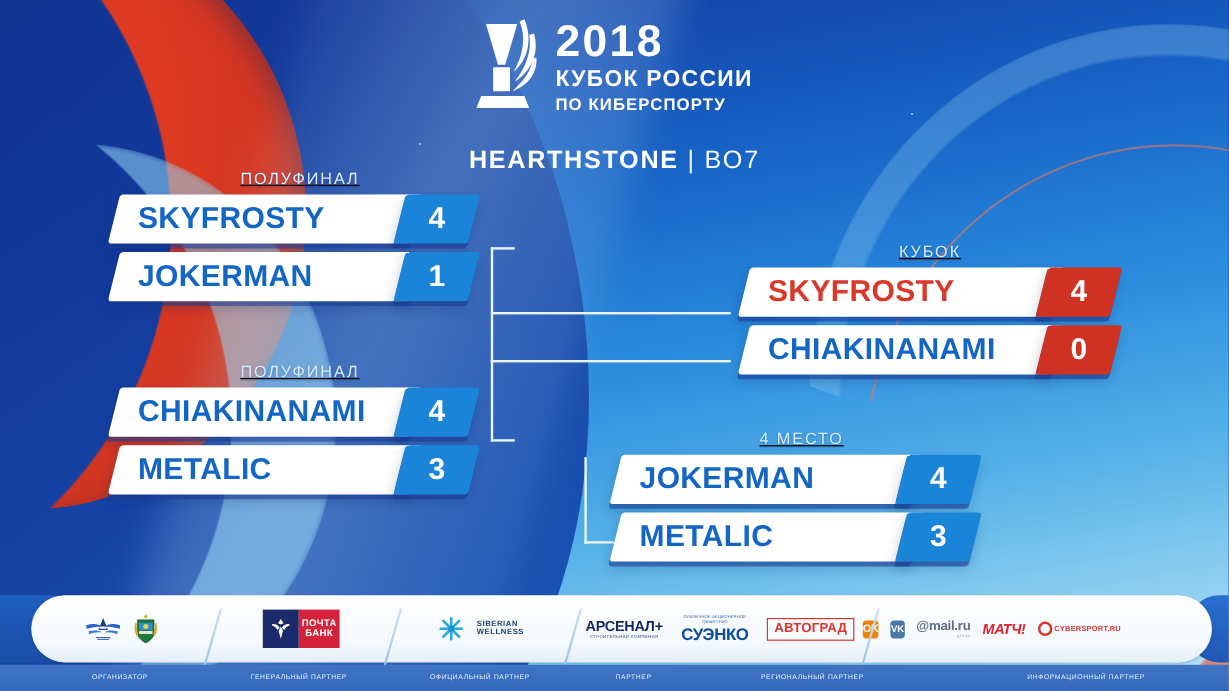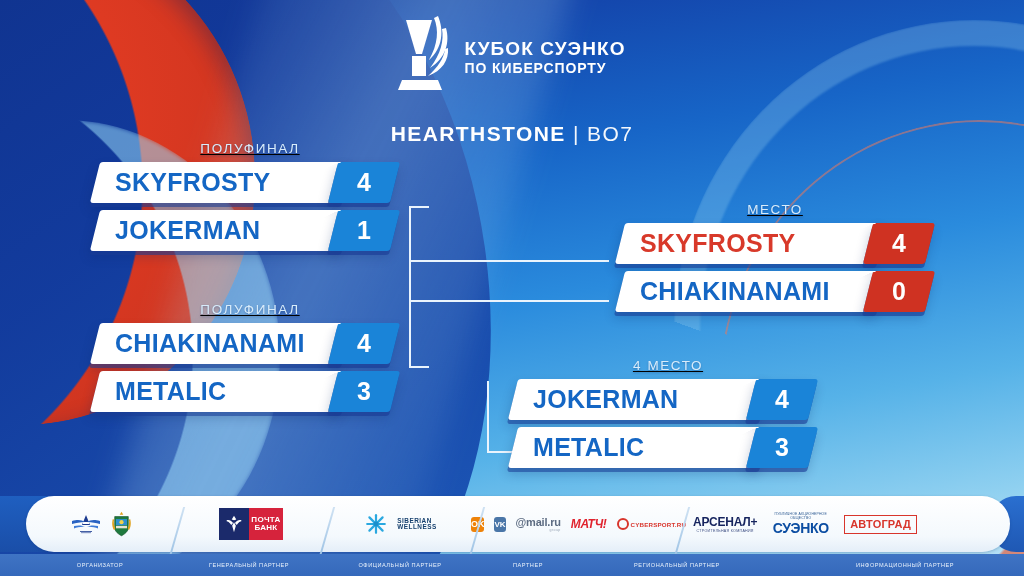--- a/index.html
+++ b/index.html
@@ -279,21 +279,22 @@
     <div class="logo-row">
       <svg class="trophy" viewBox="0 0 52 84">
         <path d="M8 6 H34 L24 40 H18 Z" fill="#fff"></path>
         <path d="M14 42 H28 V62 H14 Z" fill="#fff"></path>
         <path d="M4 66 H40 L44 76 H0 Z" fill="#fff"></path>
         <path d="M40 2 C46 16 45 34 31 46 C40 30 41 16 36 4 Z" fill="#fff"></path>
         <path d="M48 14 C52 28 48 44 32 54 C43 40 46 26 44 15 Z" fill="#fff"></path>
         <path d="M50 34 C51 46 44 57 30 62 C40 53 46 44 47 35 Z" fill="#fff"></path>
       </svg>
       <div class="titles">
-        <div class="t-cup">КУБОК СУЭНКО</div>
+        <div class="t-year">2018</div>
+        <div class="t-cup">КУБОК РОССИИ</div>
         <div class="t-sub">ПО КИБЕРСПОРТУ</div>
       </div>
     </div>
     <div class="discipline">
       <b>HEARTHSTONE</b><span> </span><span>|</span><span> </span><span>BO7</span>
     </div>
   </div>
 
   <div class="conn" style="left:409px; top:206px; width:2px; height:96px; border-left-width:2px;"></div>
   <div class="conn" style="left:409px; top:206px; width:20px; height:2px; border-top-width:2px;"></div>
@@ -342,21 +343,21 @@
         <div class="plate-inner">METALIC</div>
       </div>
       <div class="score" style="left:238px;">
         <div class="score-val">3</div>
       </div>
       <div class="lip" style="left:212px;"></div>
     </div>
   </div>
 
   <div class="match" style="left:620px; top:202px; width:310px;">
-    <div class="stage-label">МЕСТО</div>
+    <div class="stage-label">КУБОК</div>
     <div class="row">
       <div class="plate" style="width:262px;">
         <div class="plate-inner win-red">SKYFROSTY</div>
       </div>
       <div class="score red" style="left:248px;">
         <div class="score-val">4</div>
       </div>
       <div class="lip" style="left:222px;"></div>
     </div>
     <div class="row">
@@ -446,44 +447,44 @@
             <line x1="24" y1="6" x2="6" y2="24"></line>
           </g>
           <circle cx="15" cy="15" r="3.4" fill="#1b8fcc"></circle>
         </svg>
         <div style="line-height:1.15;">
           <div class="lg-txt" style="color:#16406e; font-size:6.4px; letter-spacing:.5px;">SIBERIAN</div>
           <div class="lg-txt" style="color:#16406e; font-size:6.4px; letter-spacing:.5px;">WELLNESS</div>
         </div>
       </div>
 
+      <div class="spon-group" style="width:248px;">
+        <div style="text-align:center;">
+          <div class="ars">АРСЕНАЛ+</div>
+          <div class="ars-sub">СТРОИТЕЛЬНАЯ КОМПАНИЯ</div>
+        </div>
+        <div style="text-align:center;">
+          <div class="sue-sub">ПУБЛИЧНОЕ АКЦИОНЕРНОЕ ОБЩЕСТВО</div>
+          <div class="sue">СУЭНКО</div>
+        </div>
+        <div class="avt">АВТОГРАД</div>
+      </div>
+
       <div class="spon-group" style="width:205px;">
         <div class="ok-sq">OK</div>
         <div class="vk-sq">VK</div>
         <div>
           <div class="mail-txt">@mail.ru</div>
           <div class="mail-sub">group</div>
         </div>
         <div class="match-lg">МАТЧ!</div>
         <div class="cs-lg">
           <div class="cs-ring"></div>
           <span>CYBERSPORT.RU</span>
         </div>
-      </div>
-
-      <div class="spon-group" style="width:248px;">
-        <div style="text-align:center;">
-          <div class="ars">АРСЕНАЛ+</div>
-          <div class="ars-sub">СТРОИТЕЛЬНАЯ КОМПАНИЯ</div>
-        </div>
-        <div style="text-align:center;">
-          <div class="sue-sub">ПУБЛИЧНОЕ АКЦИОНЕРНОЕ ОБЩЕСТВО</div>
-          <div class="sue">СУЭНКО</div>
-        </div>
-        <div class="avt">АВТОГРАД</div>
       </div>
 
     </div>
 
     <div class="spon-strip">
       <div class="spon-cat" style="left:100px;">ОРГАНИЗАТОР</div>
       <div class="spon-cat" style="left:249px;">ГЕНЕРАЛЬНЫЙ ПАРТНЕР</div>
       <div class="spon-cat" style="left:400px;">ОФИЦИАЛЬНЫЙ ПАРТНЕР</div>
       <div class="spon-cat" style="left:528px;">ПАРТНЕР</div>
       <div class="spon-cat" style="left:677px;">РЕГИОНАЛЬНЫЙ ПАРТНЕР</div>

